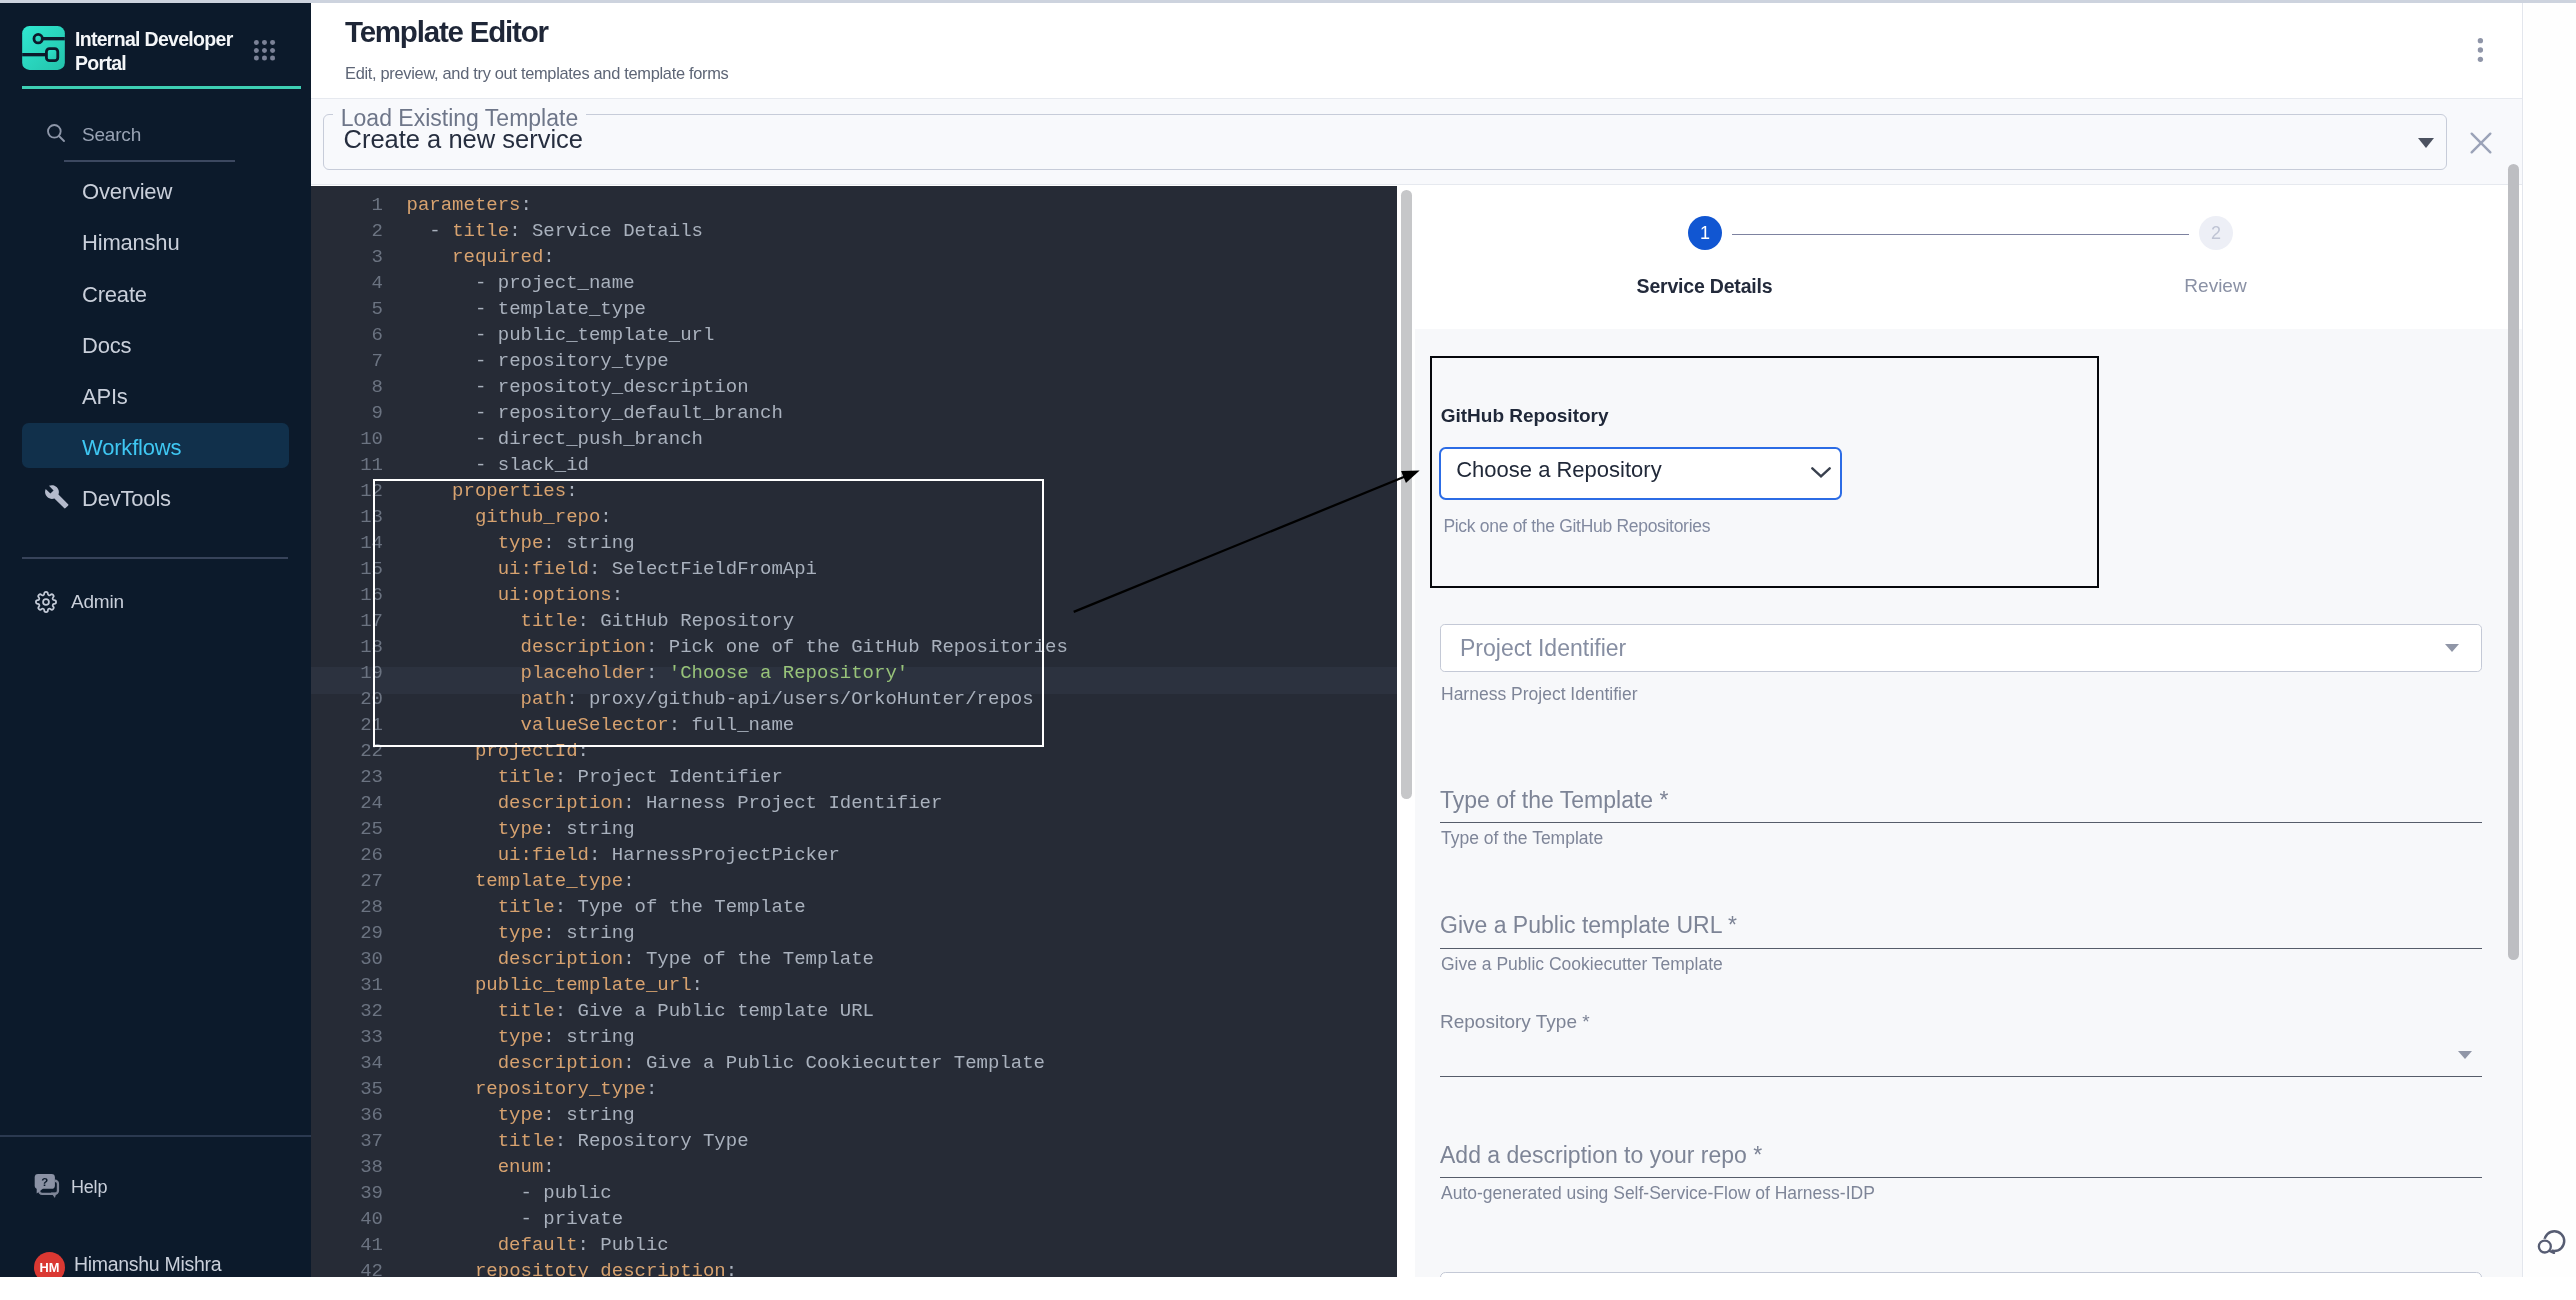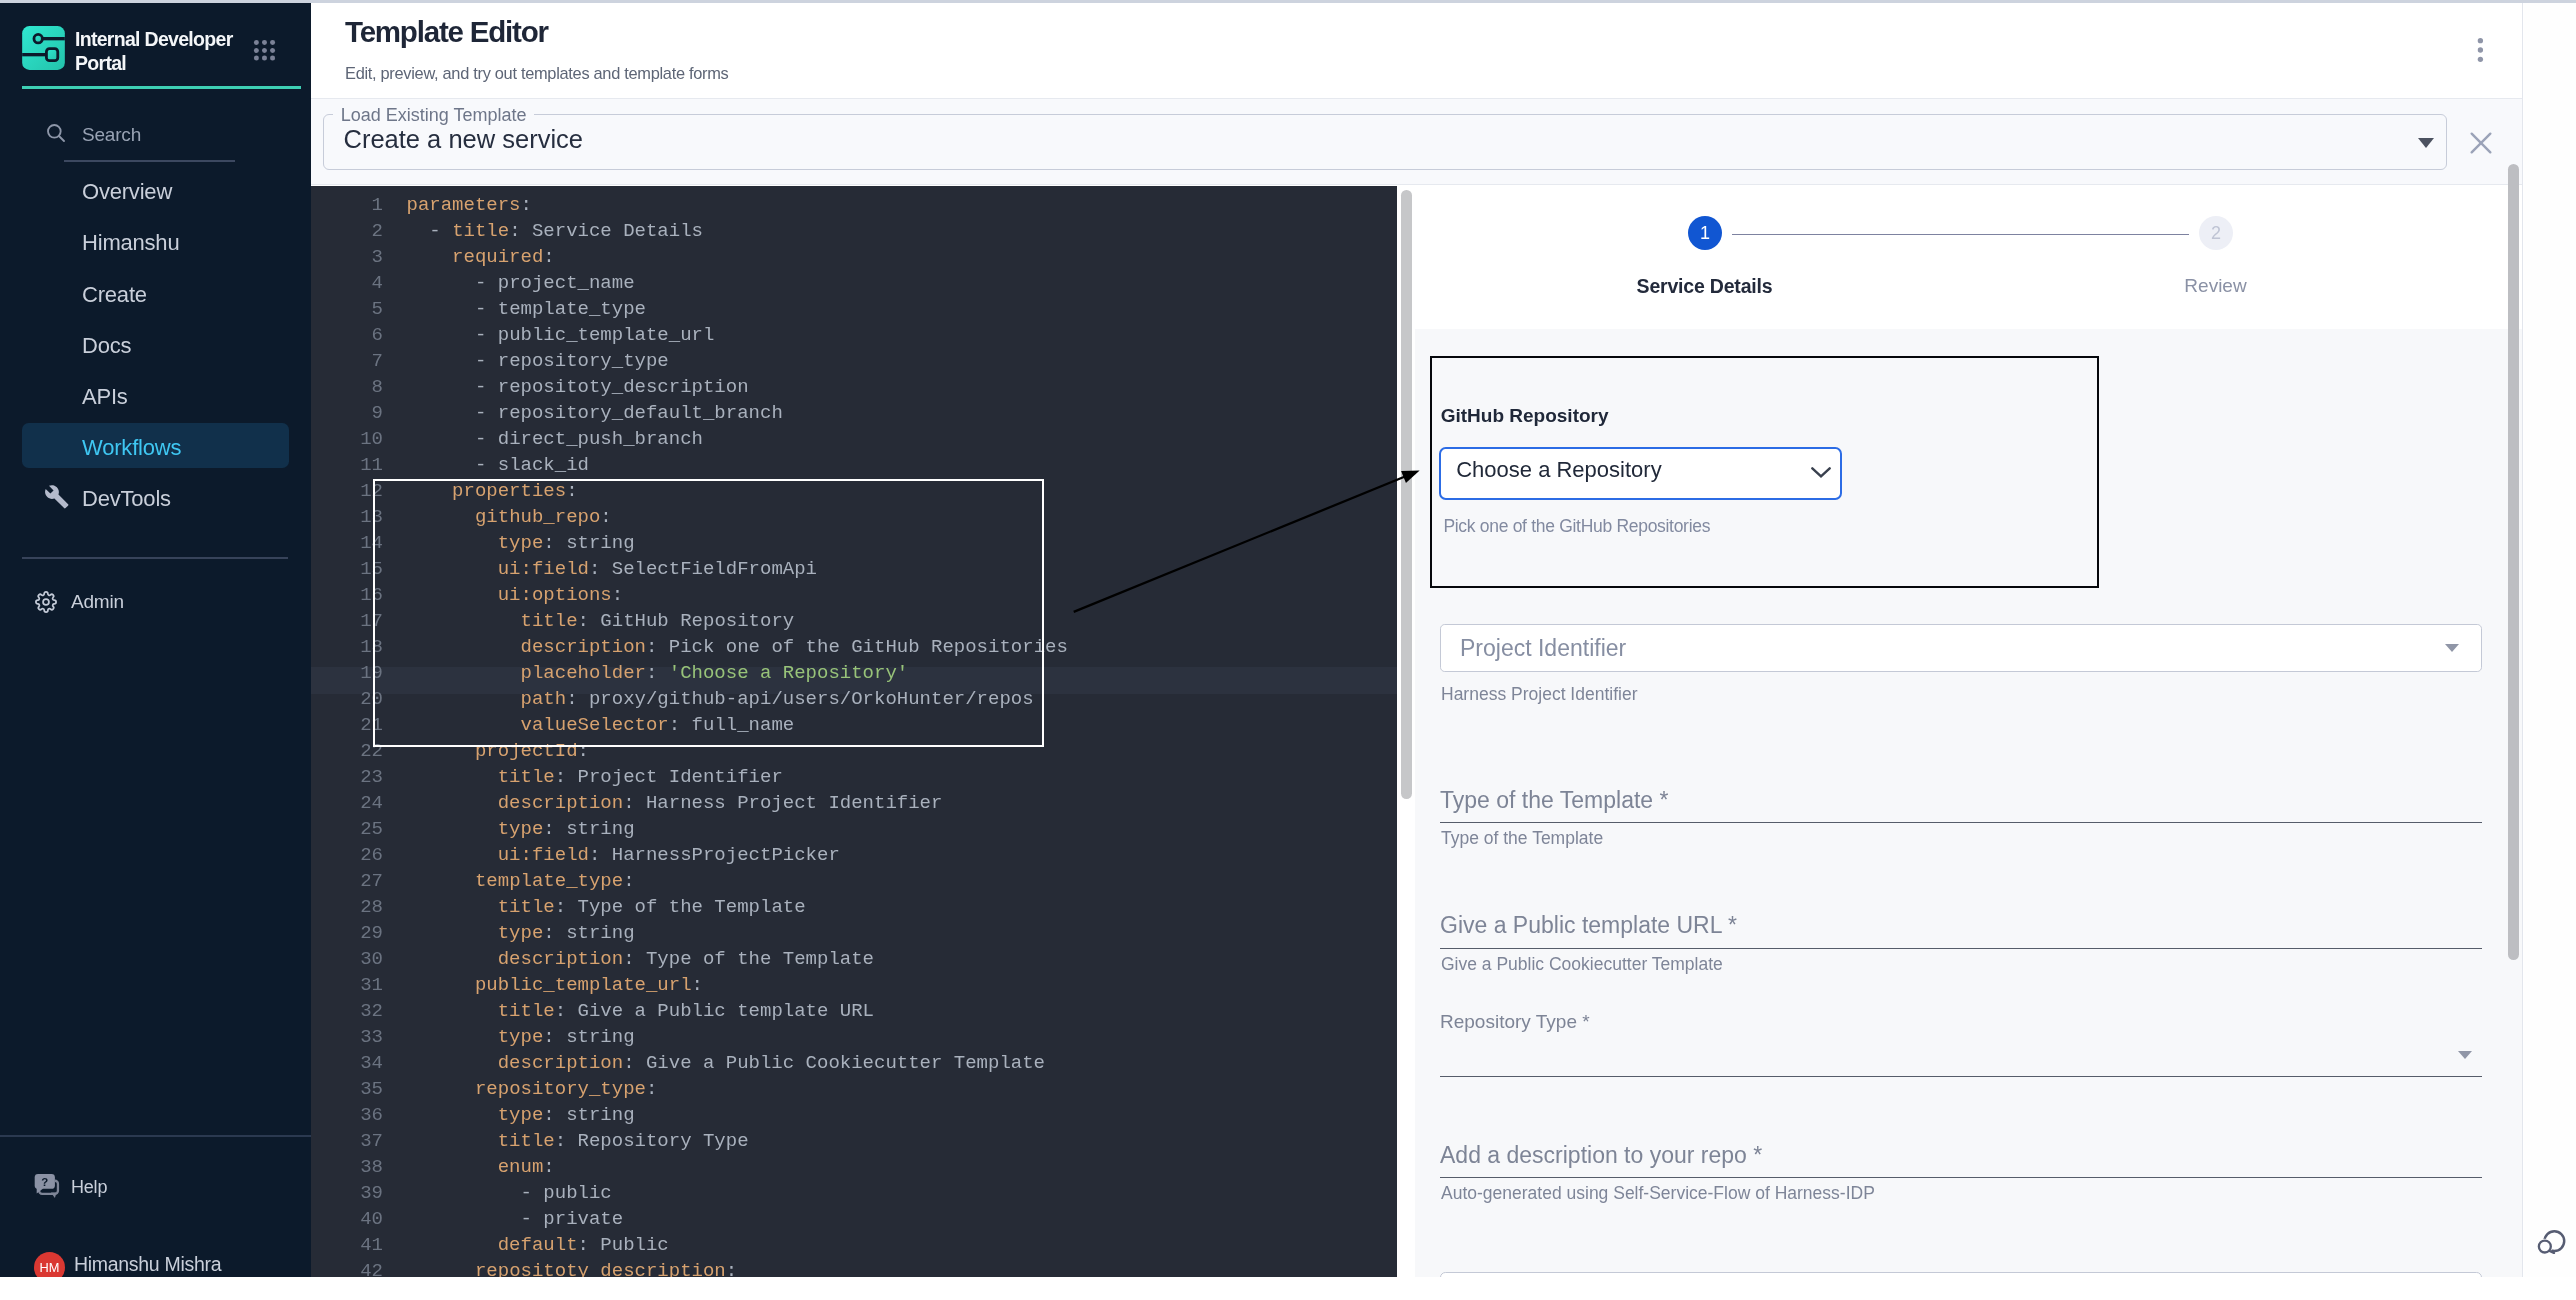--- a/index.html
+++ b/index.html
@@ -18,36 +18,36 @@
 #sb-search-txt{left:82px;top:121px;font-size:19px;letter-spacing:-0.2px;color:#98a2b3;}
 #sb-search-line{left:64px;top:157px;width:171px;height:1.3px;background:#3c4860;}
 .nav{left:82px;height:27px;font-size:22px;letter-spacing:-0.2px;color:#c9cfda;}
 #wfpill{left:21.5px;top:420px;width:267px;height:45px;background:#11304b;border-radius:6.7px;}
 #nav-wf{color:#3fc7f2;}
 #sb-divider1{left:22px;top:554px;width:266px;height:1.3px;background:#37435a;}
 #admin-txt{left:71px;top:588px;font-size:19px;letter-spacing:-0.2px;color:#c9cfda;}
 #sb-divider2{left:0px;top:1132px;width:311px;height:1.3px;background:#2b3950;}
 #help-txt{left:71px;top:1174px;font-size:18px;letter-spacing:-0.2px;color:#c9cfda;}
 #avatar{left:34px;top:1249px;width:31px;height:31px;border-radius:50%;
-  background:#da3832;color:#fff;font-size:12.8px;font-weight:400;letter-spacing:0;
+  background:#da3832;color:#fff;font-size:12.8px;font-weight:700;letter-spacing:0;
   text-align:center;line-height:31px;}
 #uname{left:74px;top:1250px;font-size:19.5px;letter-spacing:-0.3px;color:#c9cfda;}
 
 
 #gutter{left:2524px;top:3.4px;width:52px;height:1297px;background:#fefefe;}
 #rborder{left:2522px;top:3.4px;width:1.3px;height:1297px;background:#e3e6ed;}
 #header{left:311px;top:3.4px;width:2211px;height:95px;background:#fff;}
 #h-title{left:34px;top:11.4px;font-size:29.5px;font-weight:700;color:#1e2637;
   letter-spacing:-1.2px;}
 #h-sub{left:34px;top:61px;font-size:16.4px;letter-spacing:-0.3px;color:#5d6576;}
 #loadsec{left:311px;top:98px;width:2211px;height:87px;background:#f8f9fc;
   border-top:1.3px solid #e6e9ef;border-bottom:1.3px solid #e6e9ef;}
 #fieldset{left:12px;top:15.4px;width:2124px;height:56px;border:1.3px solid #c7ccd9;
   border-radius:6px;}
-#legend{left:9.4px;top:-10.7px;background:#f8f9fc;padding:0 7.4px;font-size:18px;
+#legend{left:9.4px;top:-10.7px;background:#f8f9fc;padding:0 7.4px;font-size:23px;
   color:#6e7689;}
 #loadval{left:19.5px;top:10px;font-size:25.5px;color:#262e3f;}
 #loadcaret{left:2094px;top:23px;width:0;height:0;border-left:8.7px solid transparent;
   border-right:8.7px solid transparent;border-top:10px solid #4c5260;}
 
 
 #editor{left:311px;top:186px;width:1086px;height:1095px;background:#262b36;
   overflow:hidden;}
 #curline{left:0;top:481px;width:1086px;height:27px;background:#2c323f;}
 #selbox{left:62px;top:293px;width:671px;height:268px;border:2px solid #fff;}

